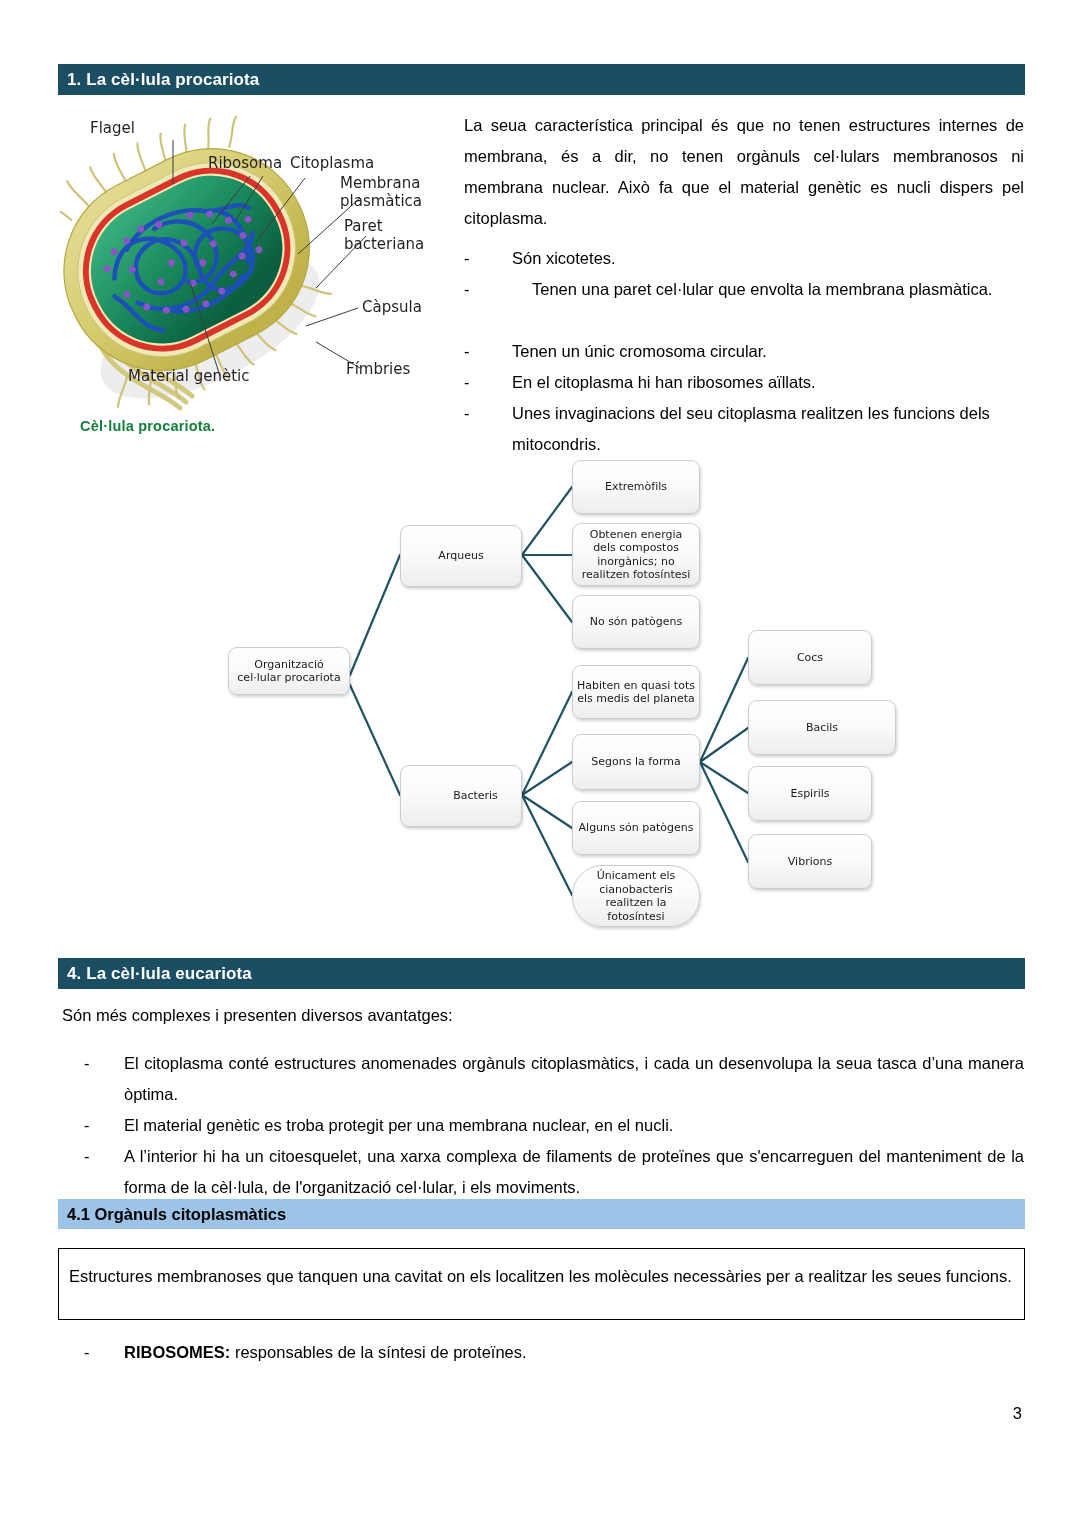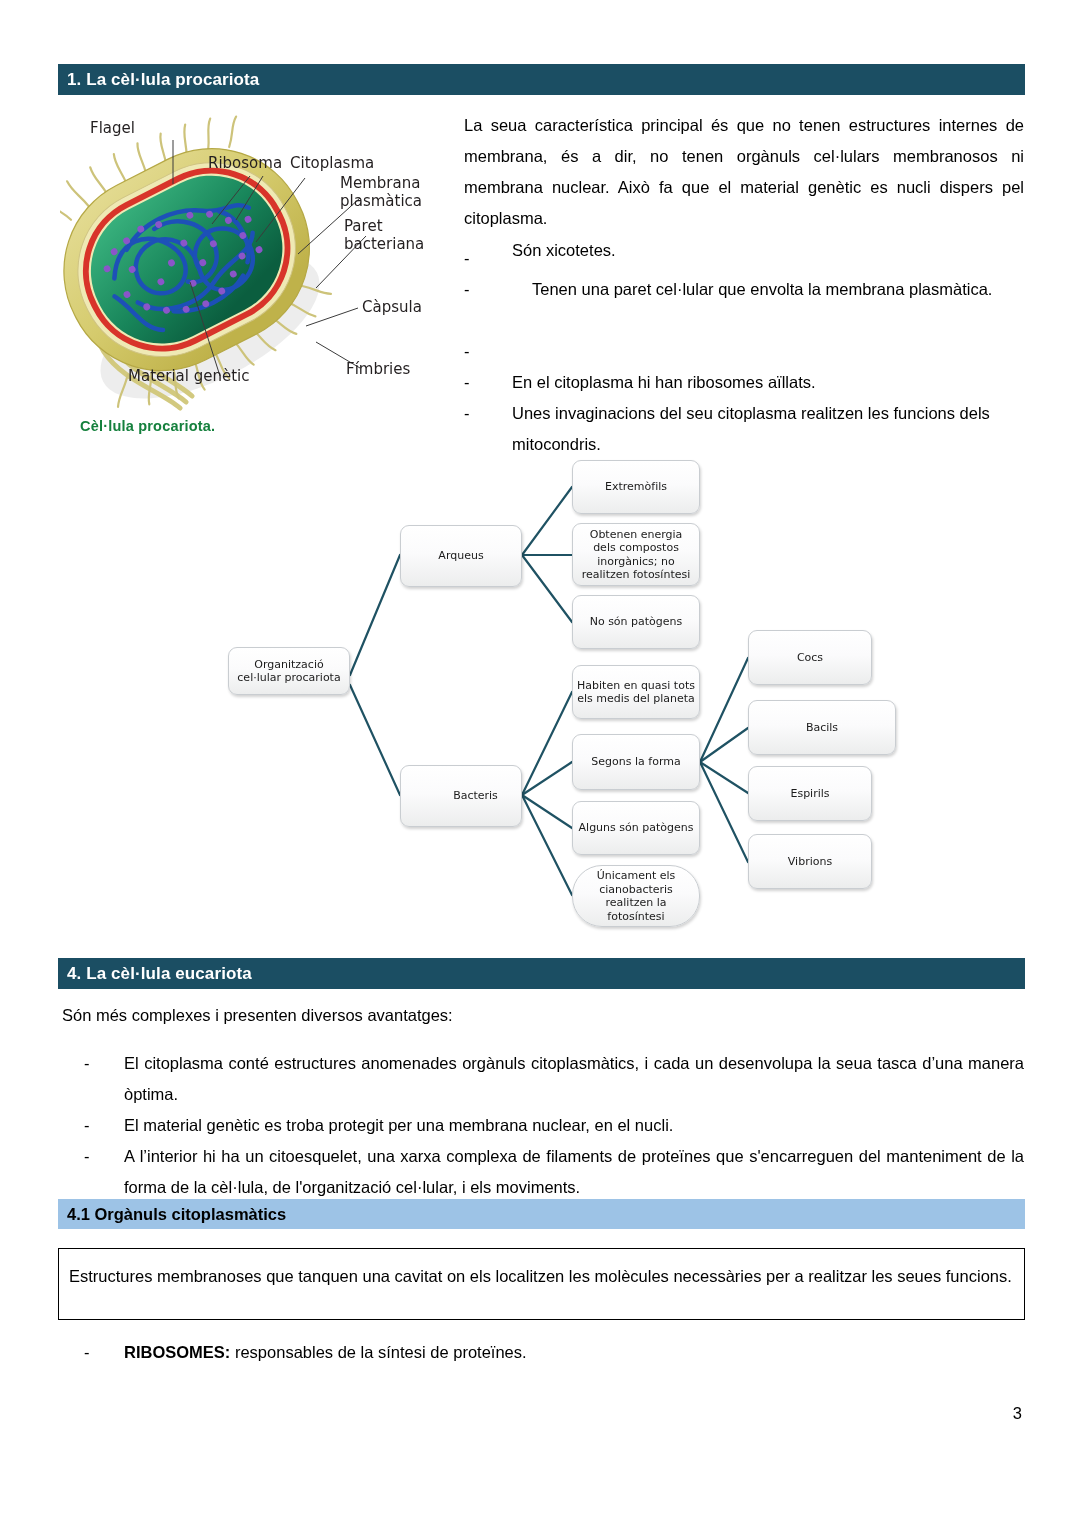--- a/index.html
+++ b/index.html
@@ -284,26 +284,27 @@
     <div class="fig-label" style="left:302px; top:186px;">Càpsula</div>
     <div class="fig-label" style="left:286px; top:248px;">Fímbries</div>
     <div class="fig-label" style="left:68px; top:255px;">Material genètic</div>
   </div>
 
   <div class="fig-caption">Cèl·lula procariota.</div>
 
   <div class="para justify" style="left:464px; top:110px; width:560px;">La seua característica principal és que no tenen estructures internes de membrana, és a dir, no tenen orgànuls cel·lulars membranosos ni membrana nuclear. Això fa que el material genètic es nucli dispers pel citoplasma.</div>
 
   <div class="dash-col" style="left:464px; top:243px;">-</div>
-  <div class="bullet-row" style="left:512px; top:235px; width:515px;">Són xicotetes.</div>
+  <div class="bullet-row" style="left:512px; top:243px; width:515px;">Són xicotetes.</div>
 
   <div class="dash-col" style="left:464px; top:274px;">-</div>
   <div class="bullet-row" style="left:532px; top:274px; width:516px;">Tenen una paret cel·lular que envolta la membrana plasmàtica.</div>
 
   <div class="dash-col" style="left:464px; top:336px;">-</div>
+  <div class="bullet-row" style="left:512px; top:336px; width:515px;">Tenen un únic cromosoma circular.</div>
 
   <div class="dash-col" style="left:464px; top:367px;">-</div>
   <div class="bullet-row" style="left:512px; top:367px; width:515px;">En el citoplasma hi han ribosomes aïllats.</div>
 
   <div class="dash-col" style="left:464px; top:398px;">-</div>
   <div class="bullet-row" style="left:512px; top:398px; width:516px;">Unes invaginacions del seu citoplasma realitzen les funcions dels mitocondris.</div>
 
   <div id="flowchart">
     <svg id="flow-svg" viewBox="0 0 690 500">
       <g stroke="#1F5263" stroke-width="2.2" fill="none" stroke-linecap="round">

